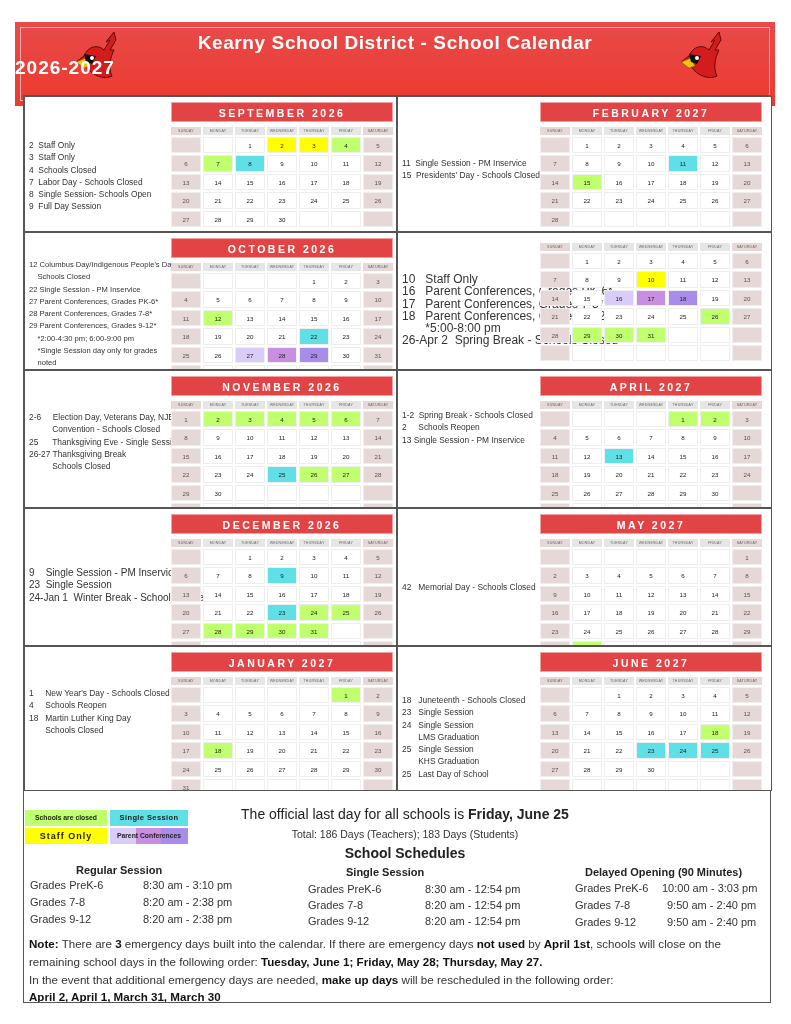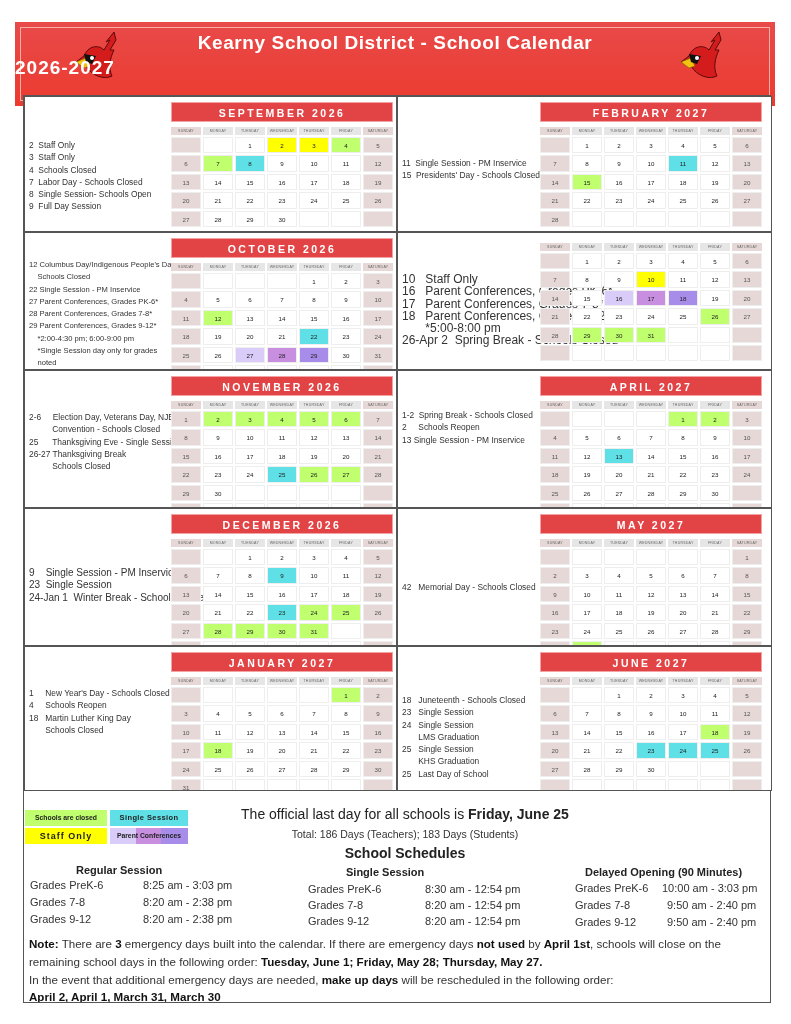--- a/index.html
+++ b/index.html
@@ -702,21 +702,21 @@
 
 <div class="footer-text" style="top:806px;left:205px;right:auto;width:400px;font-size:14px;">
   <span>The official last day for all schools is </span><b>Friday, June 25</b>
 </div>
 <div class="footer-text" style="top:828px;left:205px;right:auto;width:400px;font-size:10.5px;color:#333;">Total: 186 Days (Teachers);  183 Days (Students)</div>
 <div class="footer-text" style="top:845px;left:205px;right:auto;width:400px;font-size:14px;font-weight:bold;">School Schedules</div>
 
 <div>
   <div class="sched-h" style="left:76px;top:864px;">Regular Session</div>
   <div class="sched-row" style="left:30px;top:879px;">Grades PreK-6</div>
-  <div class="sched-row" style="left:143px;top:879px;">8:25 am - 3:03 pm</div>
+  <div class="sched-row" style="left:143px;top:879px;">8:30 am - 3:10 pm</div>
   <div class="sched-row" style="left:30px;top:896px;">Grades 7-8</div>
   <div class="sched-row" style="left:143px;top:896px;">8:20 am - 2:38 pm</div>
   <div class="sched-row" style="left:30px;top:913px;">Grades 9-12</div>
   <div class="sched-row" style="left:143px;top:913px;">8:20 am - 2:38 pm</div>
 </div>
 <div>
   <div class="sched-h" style="left:346px;top:866px;">Single Session</div>
   <div class="sched-row" style="left:308px;top:883px;">Grades PreK-6</div>
   <div class="sched-row" style="left:425px;top:883px;">8:30 am - 12:54 pm</div>
   <div class="sched-row" style="left:308px;top:899px;">Grades 7-8</div>

